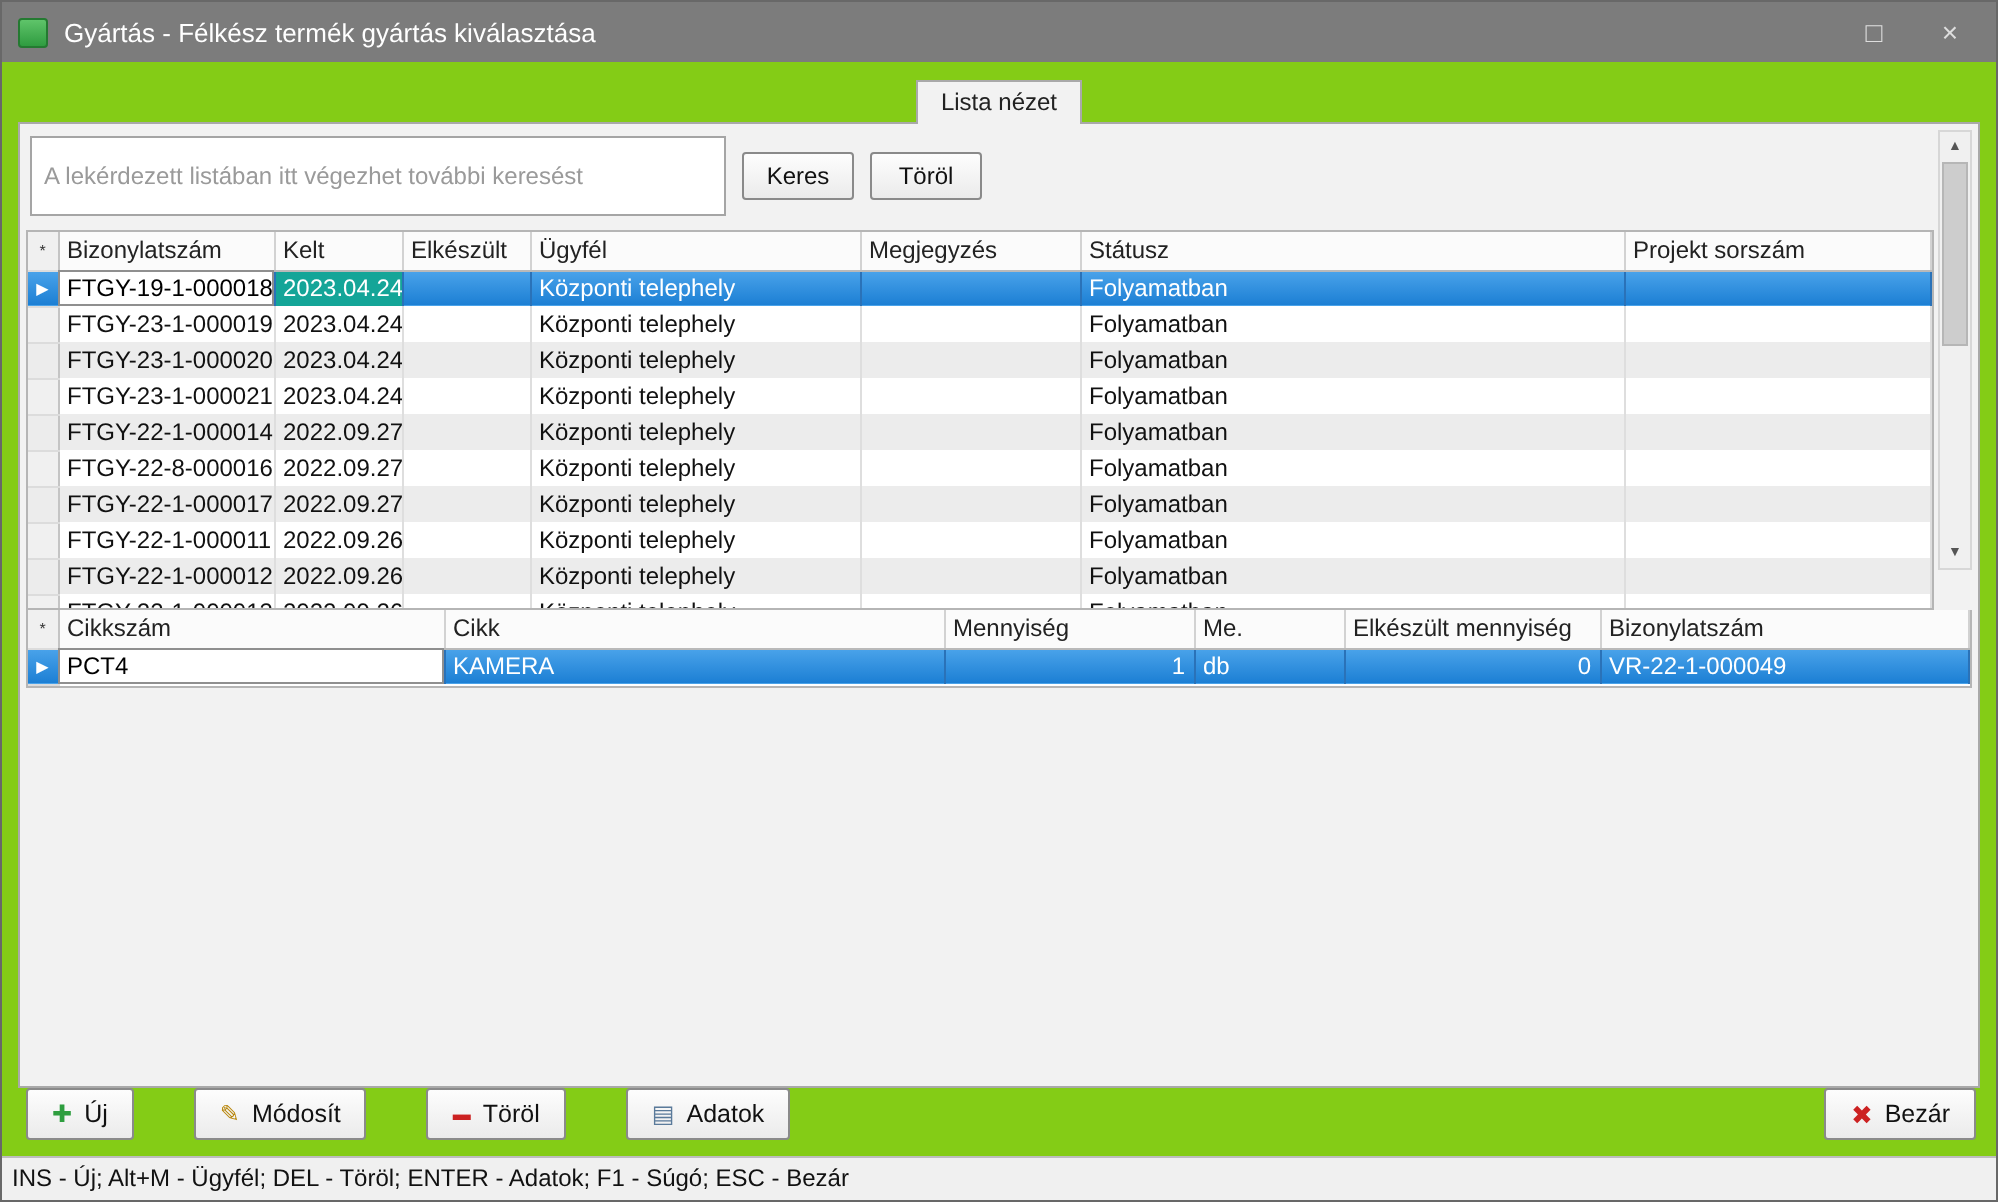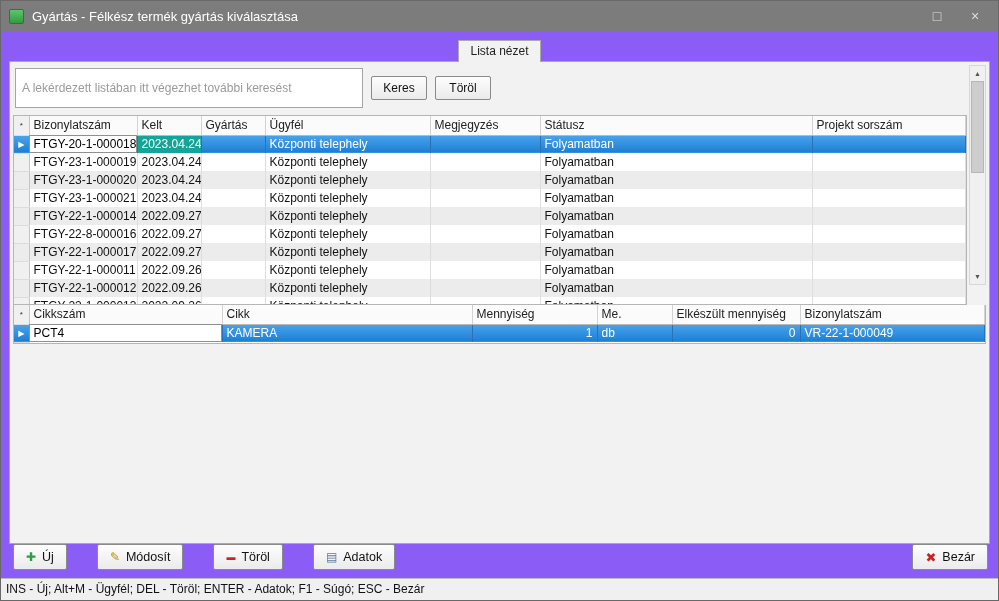--- a/index.html
+++ b/index.html
@@ -6,21 +6,21 @@
   html,body { width: 999px; height: 601px; }
   body {
     font-family: "Liberation Sans", sans-serif;
     font-size: 13px;
     background: #e9e9e9;
     overflow: hidden;
   }
   .window {
     width: 999px; height: 601px;
     display: flex; flex-direction: column;
-    background: #8b5cf6;
+    background: #84cc16;
     border: 1px solid #686868;
     color: #1a1a1a;
   }
   
   .titlebar {
     flex: 0 0 30px;
     background: #7c7c7c;
     display: flex; align-items: center;
     padding: 0 8px; gap: 8px;
   }
@@ -195,31 +195,31 @@
               <col style="width:165px">
                 <col style="width:110px">
                 <col style="width:272px">
                 <col>
             </colgroup>
             <thead>
               <tr>
                 <th class="ind">*</th>
                 <th>Bizonylatszám</th>
                 <th>Kelt</th>
-                <th>Gyártás</th>
+                <th>Elkészült</th>
                 <th>Ügyfél</th>
                 <th>Megjegyzés</th>
                 <th>Státusz</th>
                 <th>Projekt sorszám</th>
               </tr>
             </thead>
             <tbody id="orders-tbody">
                 <tr class="sel">
                   <td class="ind">▶</td>
-                  <td class="focus">FTGY-20-1-000018</td>
+                  <td class="focus">FTGY-19-1-000018</td>
                   <td class="hl2">2023.04.24.</td>
                   <td></td>
                   <td>Központi telephely</td>
                   <td></td>
                   <td>Folyamatban</td>
                   <td></td>
                 </tr>
                 <tr>
                   <td class="ind"></td>
                   <td>FTGY-23-1-000019</td>

